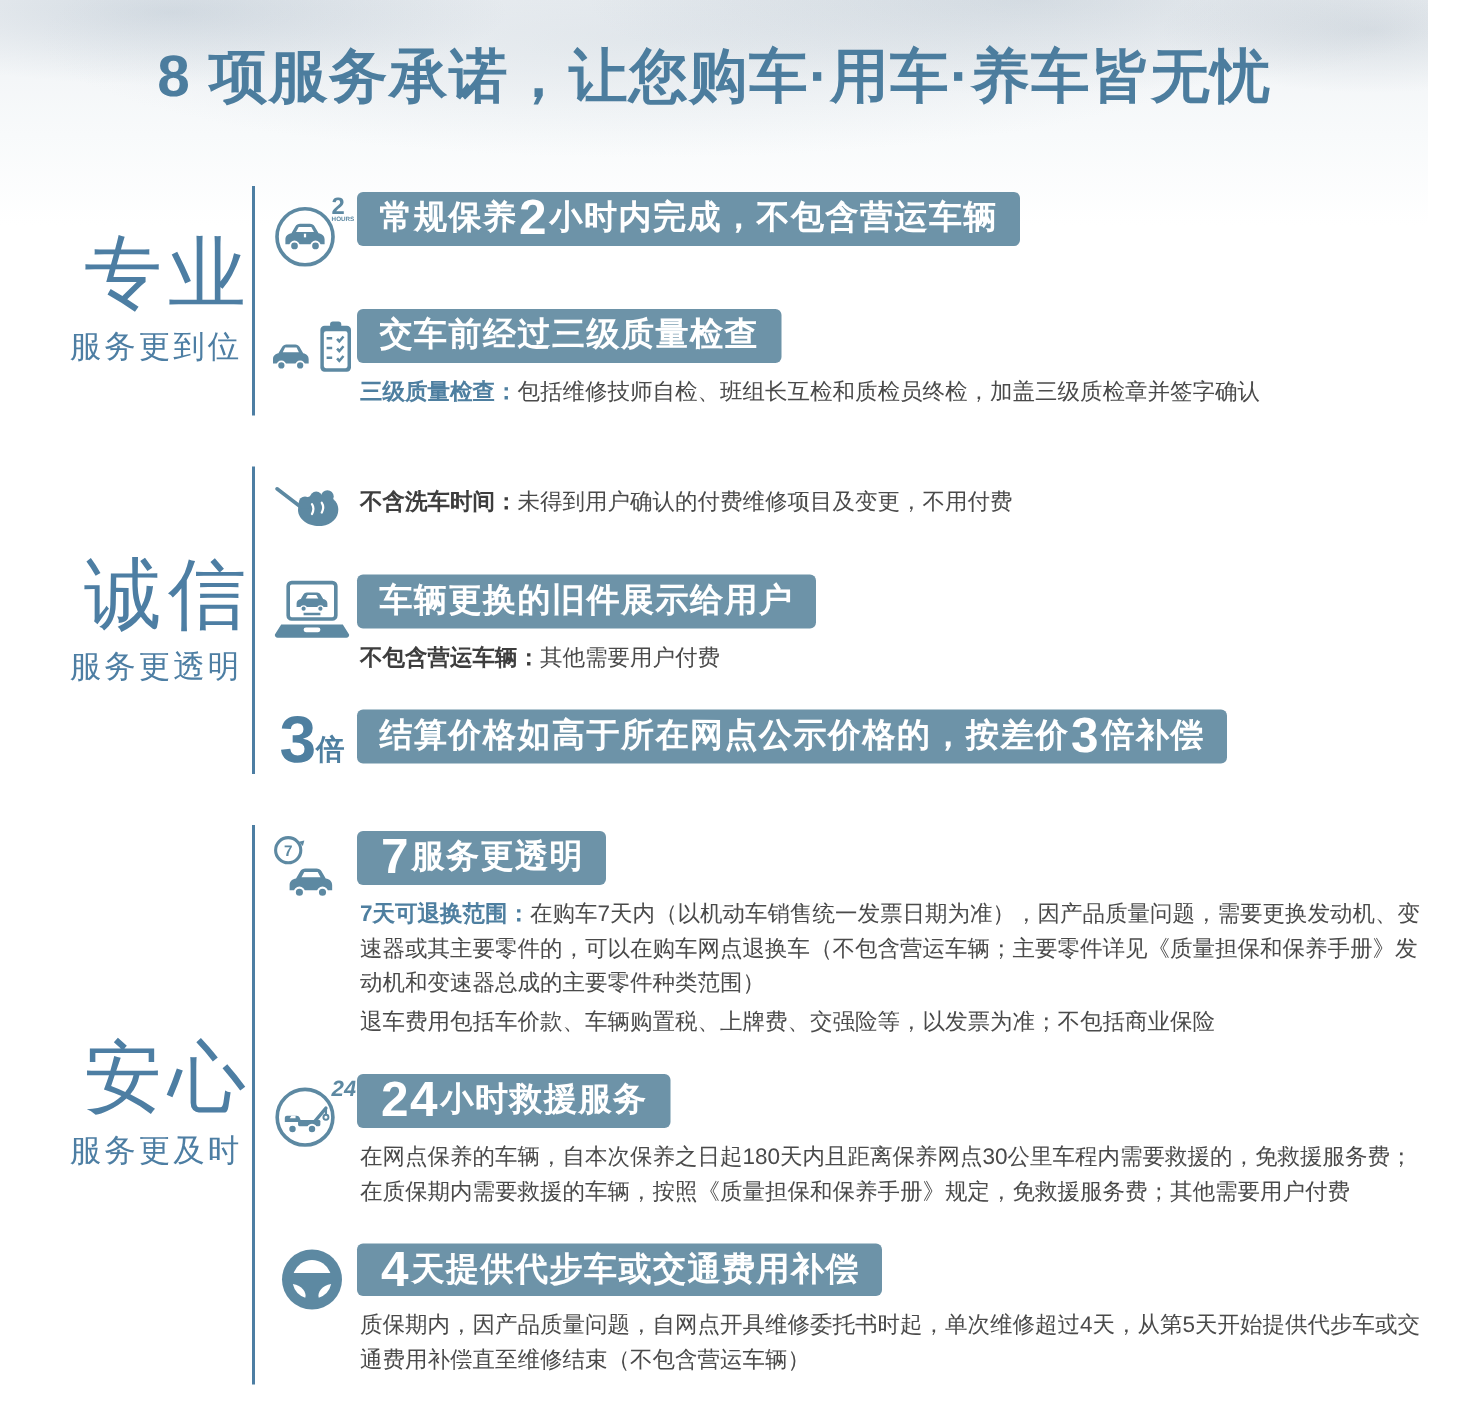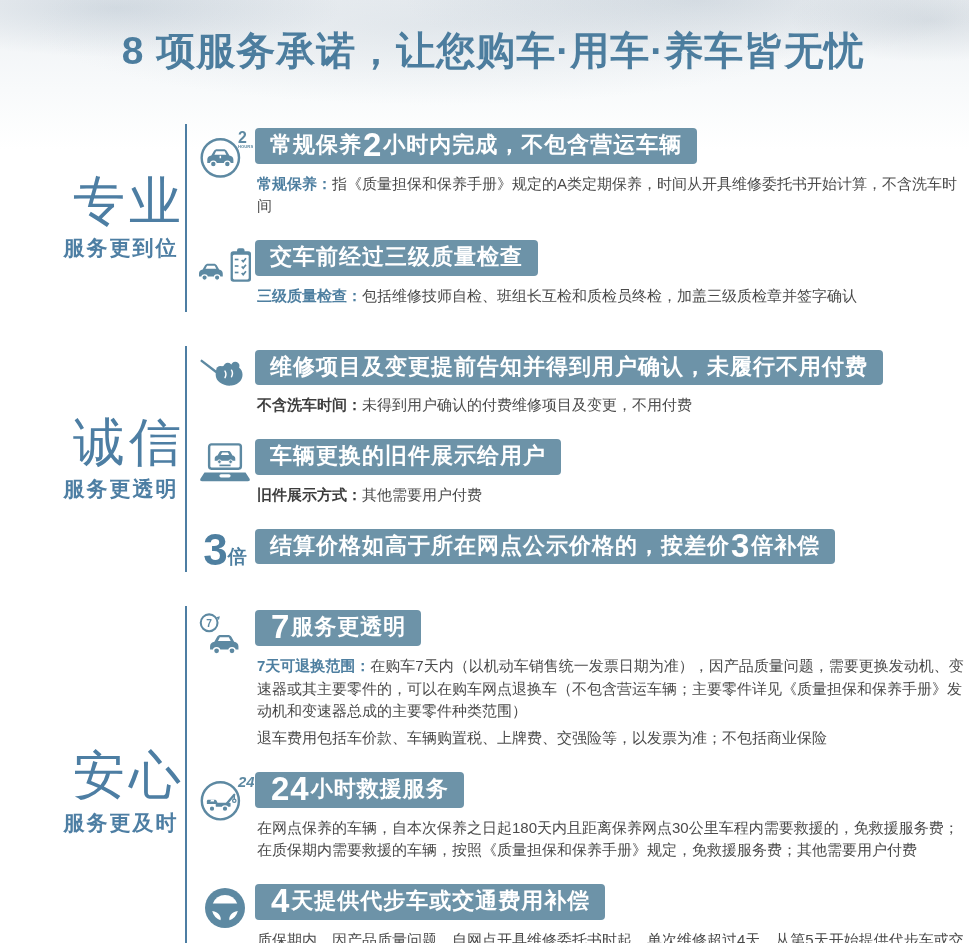--- a/index.html
+++ b/index.html
@@ -7,42 +7,41 @@
     position:relative;
     width:952px;height:943px;
     overflow:hidden;
     font-family:"Liberation Sans","DejaVu Sans",sans-serif;
     background:
       radial-gradient(ellipse 320px 70px at 12% 8px, rgba(140,160,178,.28), transparent 70%),
       radial-gradient(ellipse 420px 90px at 72% 0px, rgba(135,155,172,.22), transparent 70%),
       radial-gradient(ellipse 560px 110px at 45% 26px, rgba(190,202,212,.30), transparent 72%),
       radial-gradient(ellipse 200px 60px at 96% 20px, rgba(120,140,158,.20), transparent 70%),
       linear-gradient(#eef1f4 0px,#f8fafb 90px,#ffffff 150px,#ffffff 100%);
-    padding-left: 17px;
   }
   .title{
     margin:0;
     padding-top:24px;
     text-align:center;
     font-size:39px;
     font-weight:bold;
     letter-spacing:1px;
     color:#4c7d9e;
   }
   .sections{padding:46px 0 0 40px;}
   .section{display:flex;align-items:center;margin-bottom:34px;}
   .section-label{
     width:128px;
     flex:0 0 128px;
     text-align:center;
     color:#4d7ea3;
     margin-right:0;
   }
   .section-label .big{font-size:52px;font-weight:normal;letter-spacing:4px;line-height:1.05;text-align:right;}
-  .section-label .small{font-size:21px;font-weight:bold;letter-spacing:2px;margin-top:6px;}
+  .section-label .small{font-size:21px;font-weight:normal;letter-spacing:2px;margin-top:6px;}
   .section-content{
     border-left:2px solid #4d7ea3;
     padding-left:8px;
     flex:1 1 auto;
     padding-top:4px;
     padding-bottom:4px;
   }
   .item{display:flex;align-items:flex-start;margin-bottom:22px;}
   .item:last-child{margin-bottom:0;justify-content:center;}
   .item-icon{
@@ -108,23 +107,20 @@
               <text x="44" y="16" font-size="17" font-weight="bold" fill="#5d89a2">2</text>
               <text x="44" y="21" font-size="4.5" font-weight="bold" fill="#5d89a2">HOURS</text>
             </svg>
           </div>
           <div class="item-body">
             <div class="pill">
               <span>常规保养</span>
                 <span class="num">2</span>
                 <span>小时内完成，不包含营运车辆</span>
             </div>
-            <p class="desc">
-              <span class="lead-blue">常规保养：</span><span>指《质量担保和保养手册》规定的A类定期保养，时间从开具维修委托书开始计算，不含洗车时间</span>
-            </p>
           </div>
         </div>
 
         <div class="item">
           <div class="item-icon">
             <svg width="56" height="52" viewBox="0 0 60 56">
               <g fill="#5d89a2">
                 <path d="M2 36 c0-2.4 1.7-3.8 3.9-4.2 l2.6-4.5 c.7-1.1 1.8-1.8 3.1-1.8 h6.4 c1.3 0 2.5.7 3.1 1.8 l2.6 4.5 c2.2.4 3.9 1.8 3.9 4.2 v3.2 h-25.6 z"></path>
                 <circle cx="8" cy="40.5" r="2.9" stroke="#fff" stroke-width="1.3"></circle>
                 <circle cx="21.5" cy="40.5" r="2.9" stroke="#fff" stroke-width="1.3"></circle>
@@ -173,23 +169,20 @@
                 <circle cx="33" cy="17.5" r="4.5"></circle>
                 <circle cx="41" cy="16.5" r="4.5"></circle>
               </g>
               <g stroke="#fff" stroke-width="1.6" fill="none" stroke-linecap="round">
                 <path d="M30 22 q2 3 0 7"></path>
                 <path d="M37 21 q2 3 0 7"></path>
               </g>
             </svg>
           </div>
           <div class="item-body">
-            <div class="pill">
-              <span>维修项目及变更提前告知并得到用户确认，未履行不用付费</span>
-            </div>
             <p class="desc">
               <span class="lead-dark">不含洗车时间：</span><span>未得到用户确认的付费维修项目及变更，不用付费</span>
             </p>
           </div>
         </div>
 
         <div class="item">
           <div class="item-icon">
             <svg width="56" height="50" viewBox="0 0 60 52">
               <rect x="13" y="5" width="34" height="26" rx="2.5" fill="none" stroke="#5d89a2" stroke-width="2.6"></rect>
@@ -202,21 +195,21 @@
               <path d="M24 27.5 h12" stroke="#5d89a2" stroke-width="1.8"></path>
               <path d="M8 35 h44 l4.5 7 a2 2 0 0 1 -2 2.4 H5.5 a2 2 0 0 1 -2 -2.4 z" fill="#5d89a2"></path>
               <rect x="24" y="37" width="12" height="3.4" rx="1.7" fill="#fff"></rect>
             </svg>
           </div>
           <div class="item-body">
             <div class="pill">
               <span>车辆更换的旧件展示给用户</span>
             </div>
             <p class="desc">
-              <span class="lead-dark">旧件展示方式：</span><span>其他需要用户付费</span>
+              <span class="lead-dark">不包含营运车辆：</span><span>其他需要用户付费</span>
             </p>
           </div>
         </div>
 
         <div class="item">
           <div class="item-icon icon-3x">
             <span class="n">3</span>
               <span class="u">倍</span>
           </div>
           <div class="item-body">

